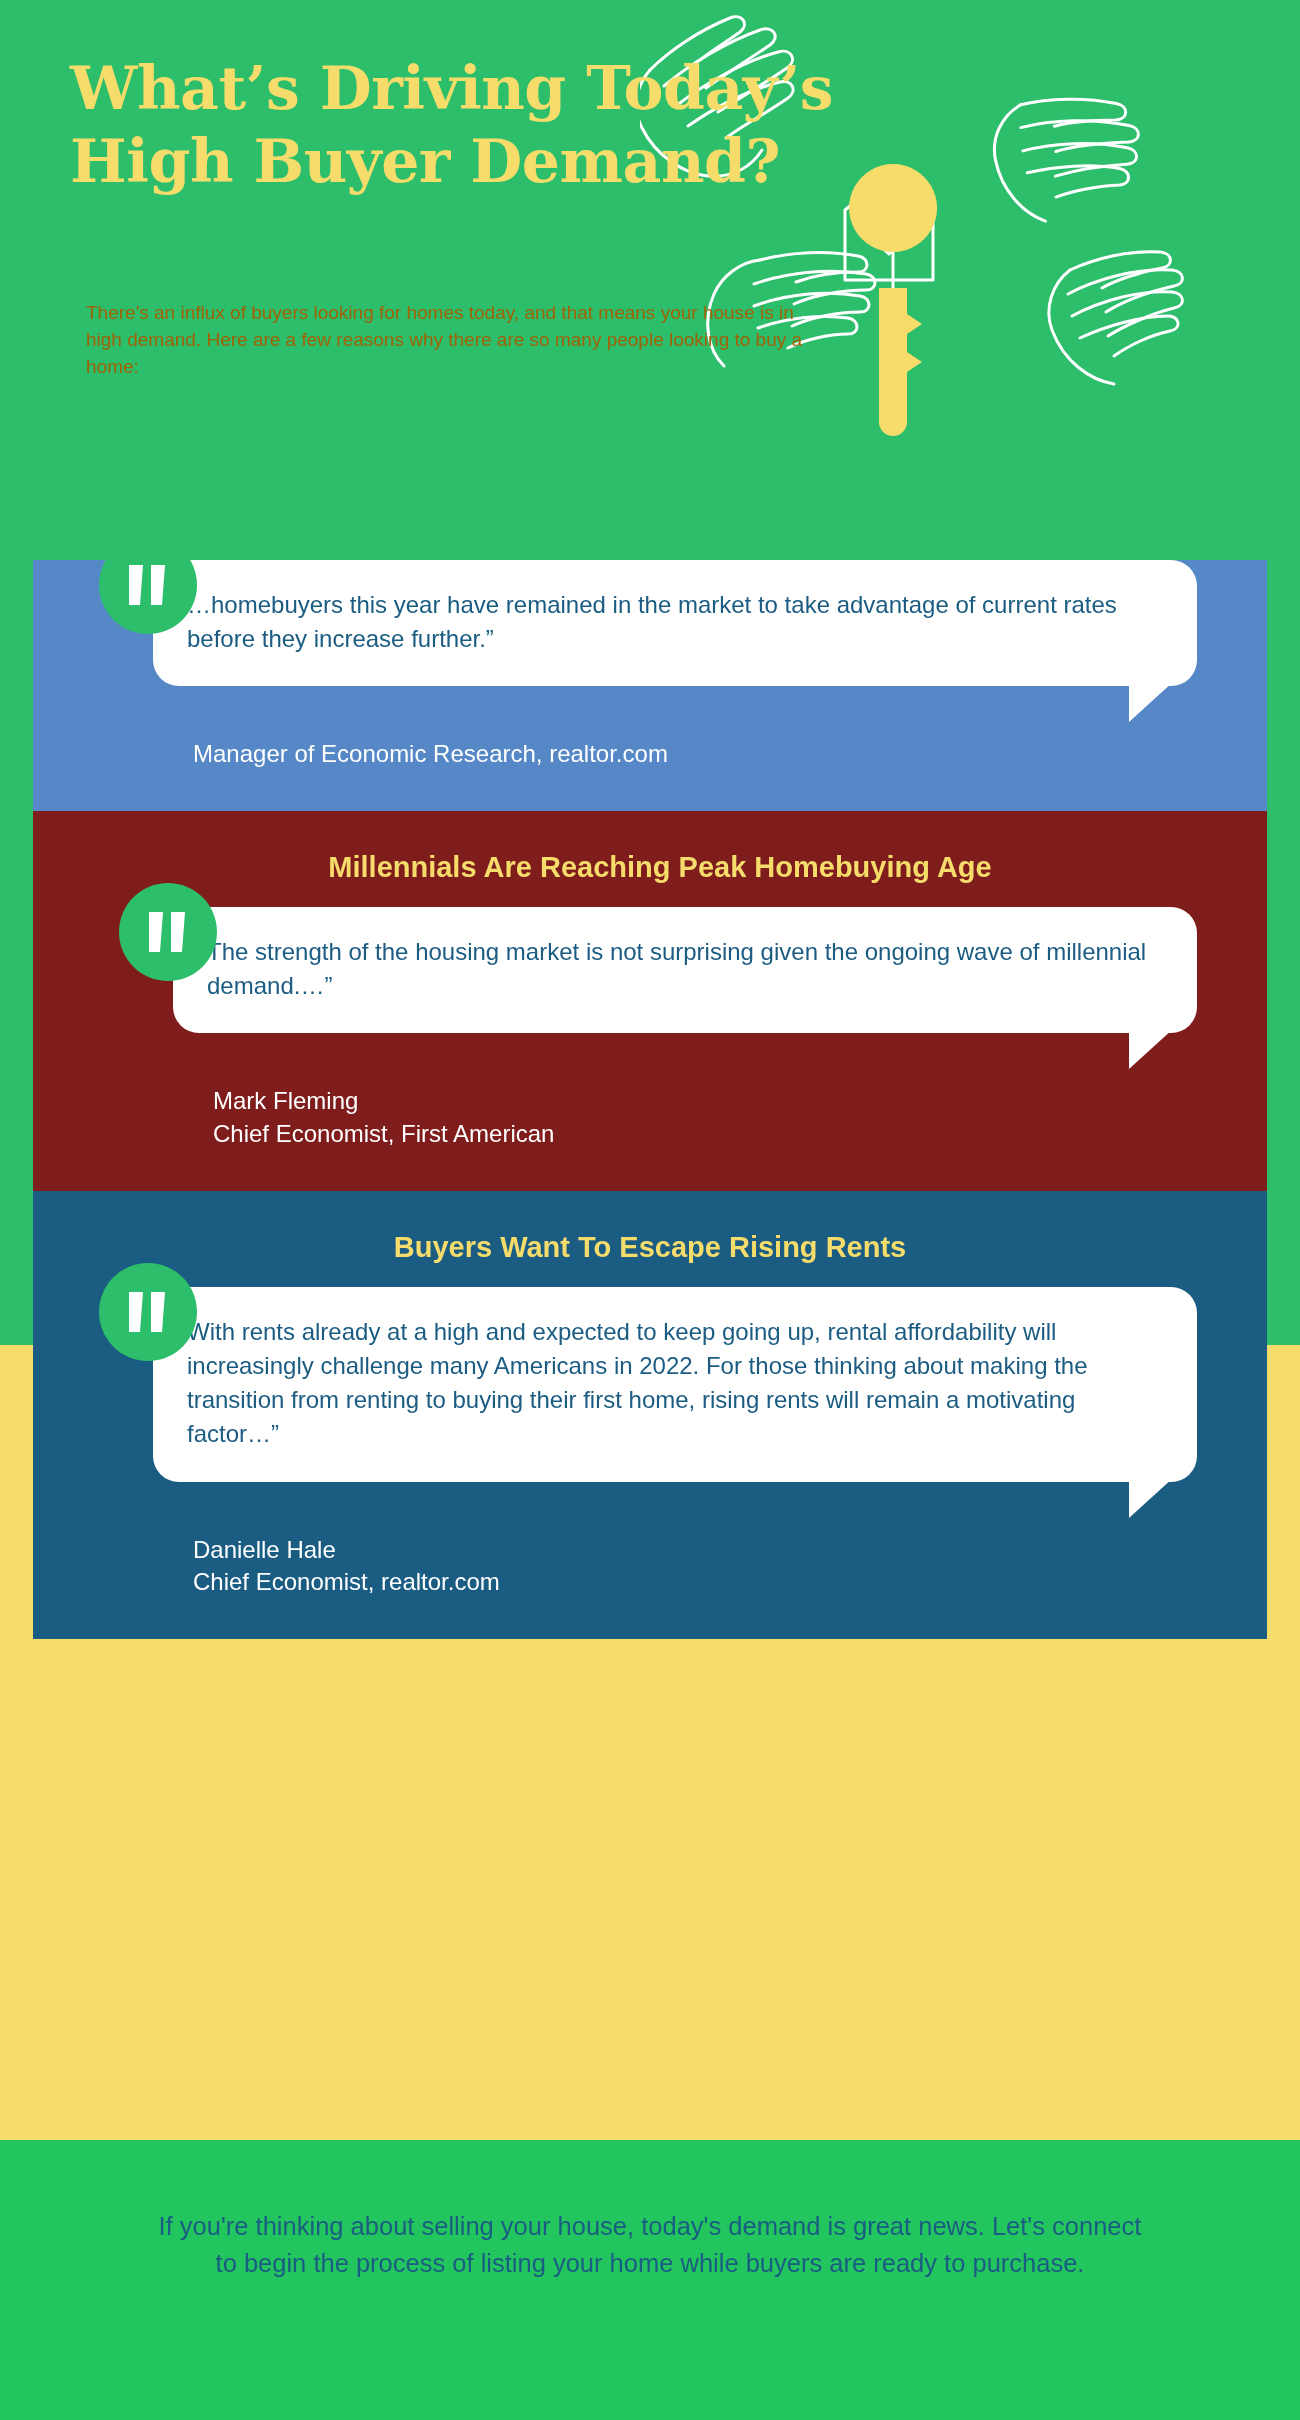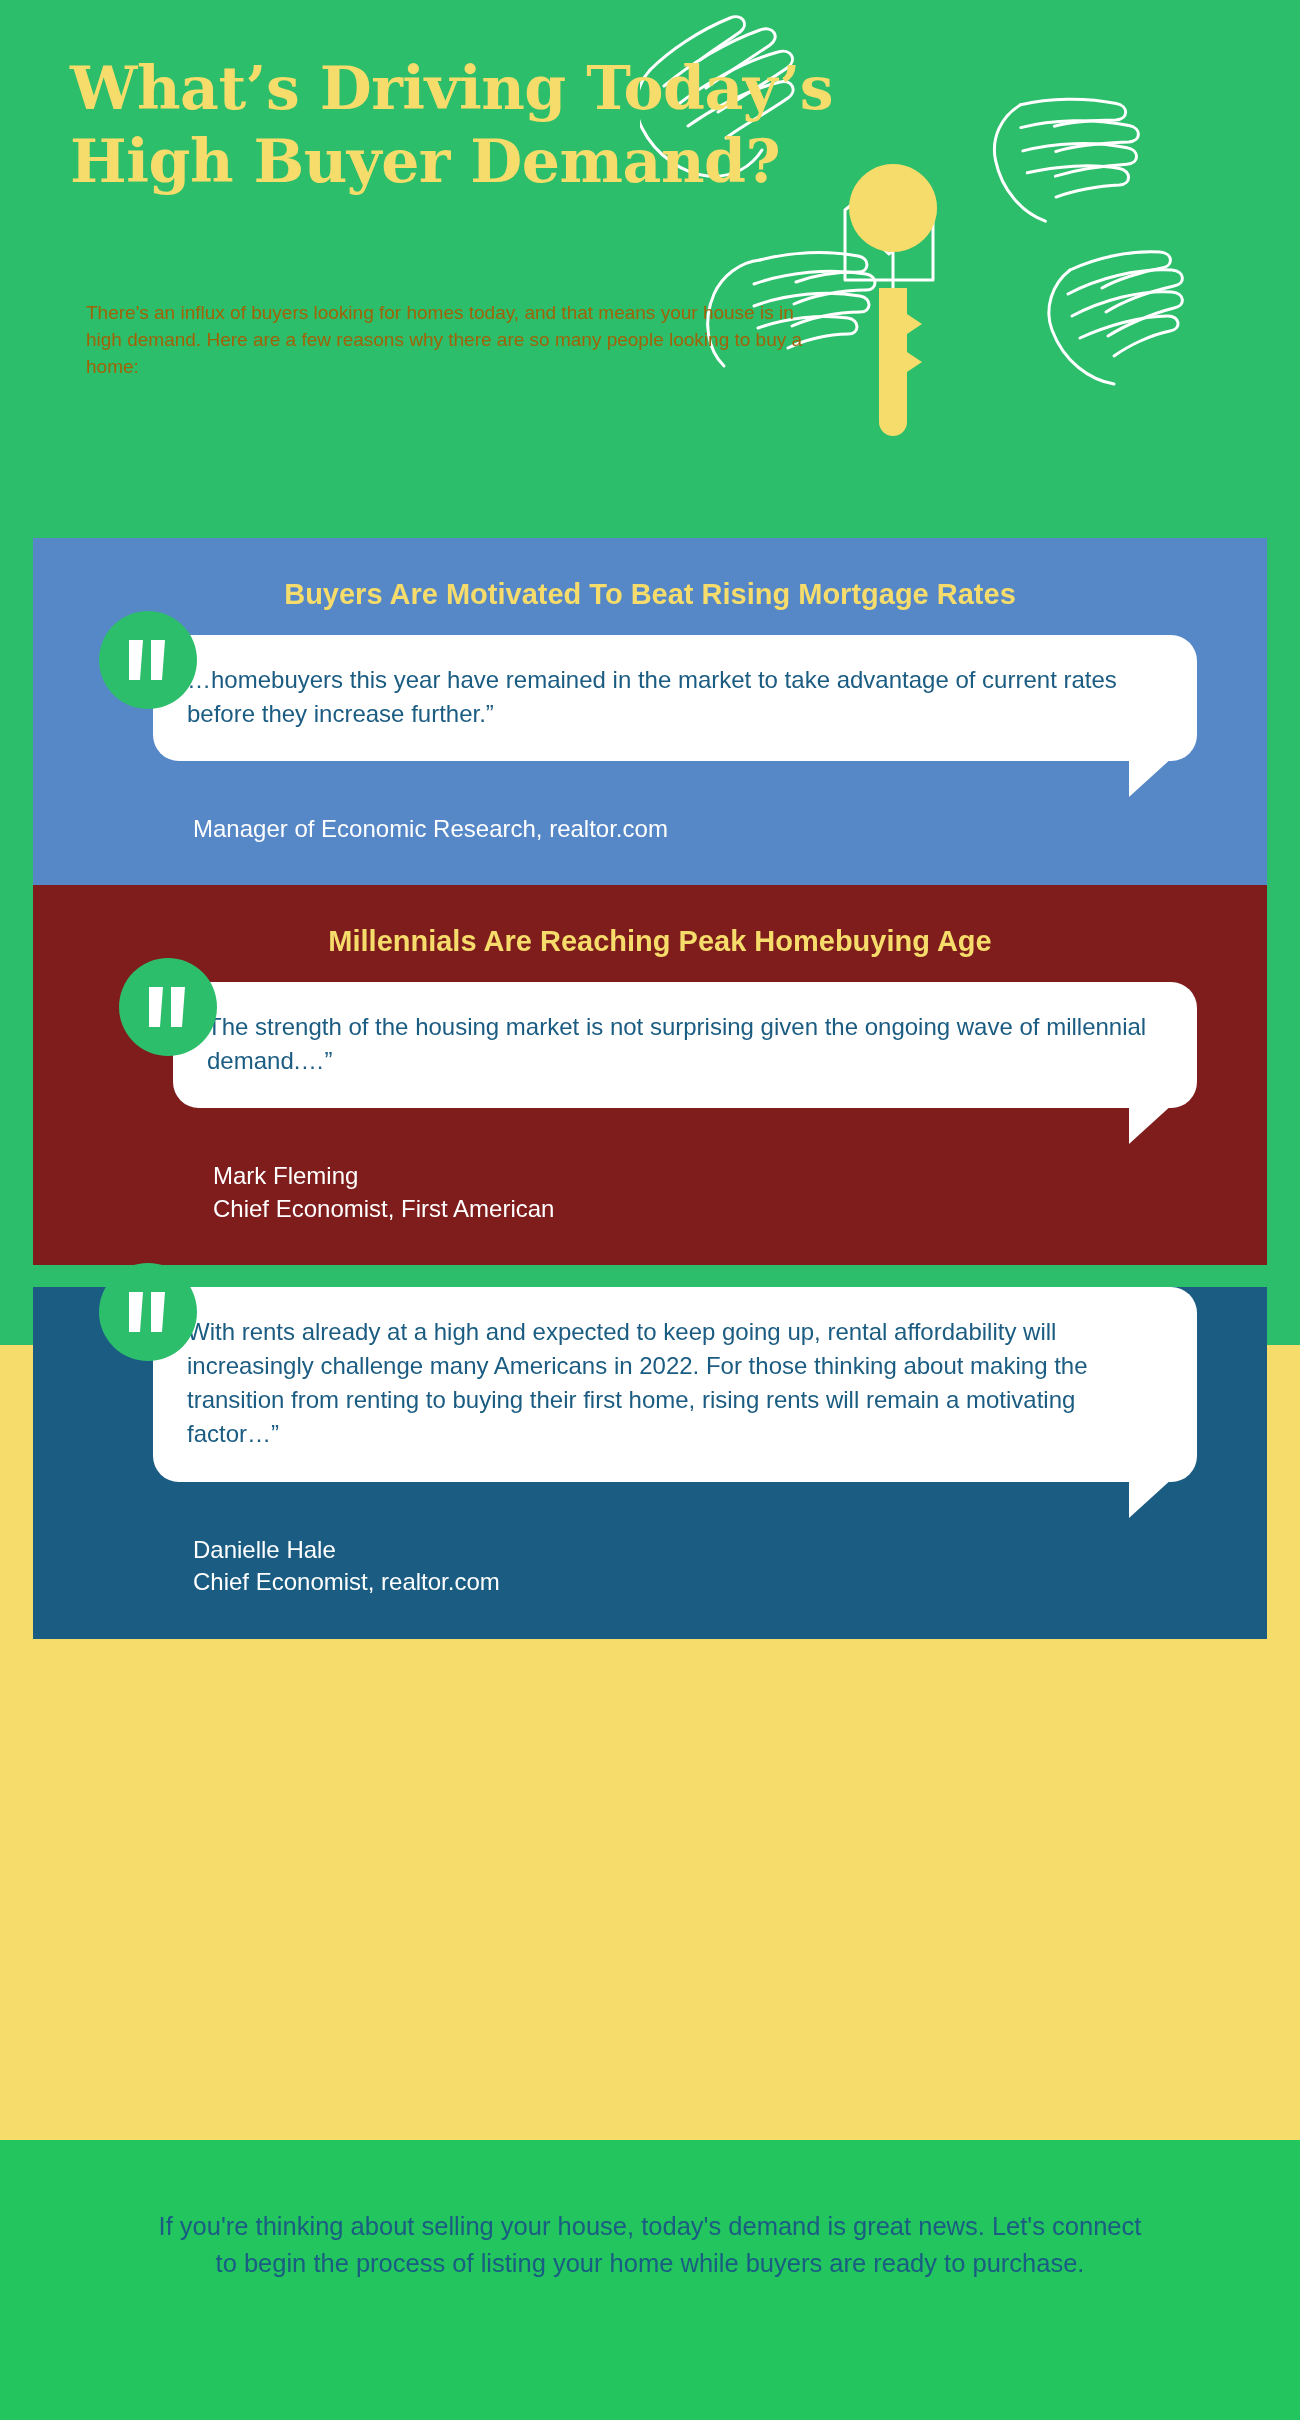--- a/index.html
+++ b/index.html
@@ -229,21 +229,20 @@
       </g>
     </svg>
 
     <div class="header-title">What’s Driving Today’s High Buyer Demand?</div>
     <div class="header-sub">There's an influx of buyers looking for homes today, and that means your house is in high demand. Here are a few reasons why there are so many people looking to buy a home:</div>
   </div>
 
   <div class="cards">
 
     <div class="card c1">
-      <div class="card-title">Buyers Are Motivated To Beat Rising Mortgage Rates</div>
       <div class="quote-wrap">
         <div class="qmark">
           <svg width="46" height="40" viewBox="0 0 46 40">
             <path d="M4 0 h14 l-3 40 h-11 z" fill="#ffffff"></path>
             <path d="M26 0 h14 l-3 40 h-11 z" fill="#ffffff"></path>
           </svg>
         </div>
         <div class="bubble">…homebuyers this year have remained in the market to take advantage of current rates before they increase further.”</div>
       </div>
       <div class="attrib">
@@ -262,20 +261,21 @@
         </div>
         <div class="bubble">The strength of the housing market is not surprising given the ongoing wave of millennial demand.…”</div>
       </div>
       <div class="attrib">
         <span class="nm">Mark Fleming</span>
         <span class="rl">Chief Economist, First American</span>
       </div>
     </div>
 
     <div class="card c3">
+      <div class="card-title">Buyers Want To Escape Rising Rents</div>
       <div class="quote-wrap">
         <div class="qmark">
           <svg width="46" height="40" viewBox="0 0 46 40">
             <path d="M4 0 h14 l-3 40 h-11 z" fill="#ffffff"></path>
             <path d="M26 0 h14 l-3 40 h-11 z" fill="#ffffff"></path>
           </svg>
         </div>
         <div class="bubble">With rents already at a high and expected to keep going up, rental affordability will increasingly challenge many Americans in 2022. For those thinking about making the transition from renting to buying their first home, rising rents will remain a motivating factor…”</div>
       </div>
       <div class="attrib">

